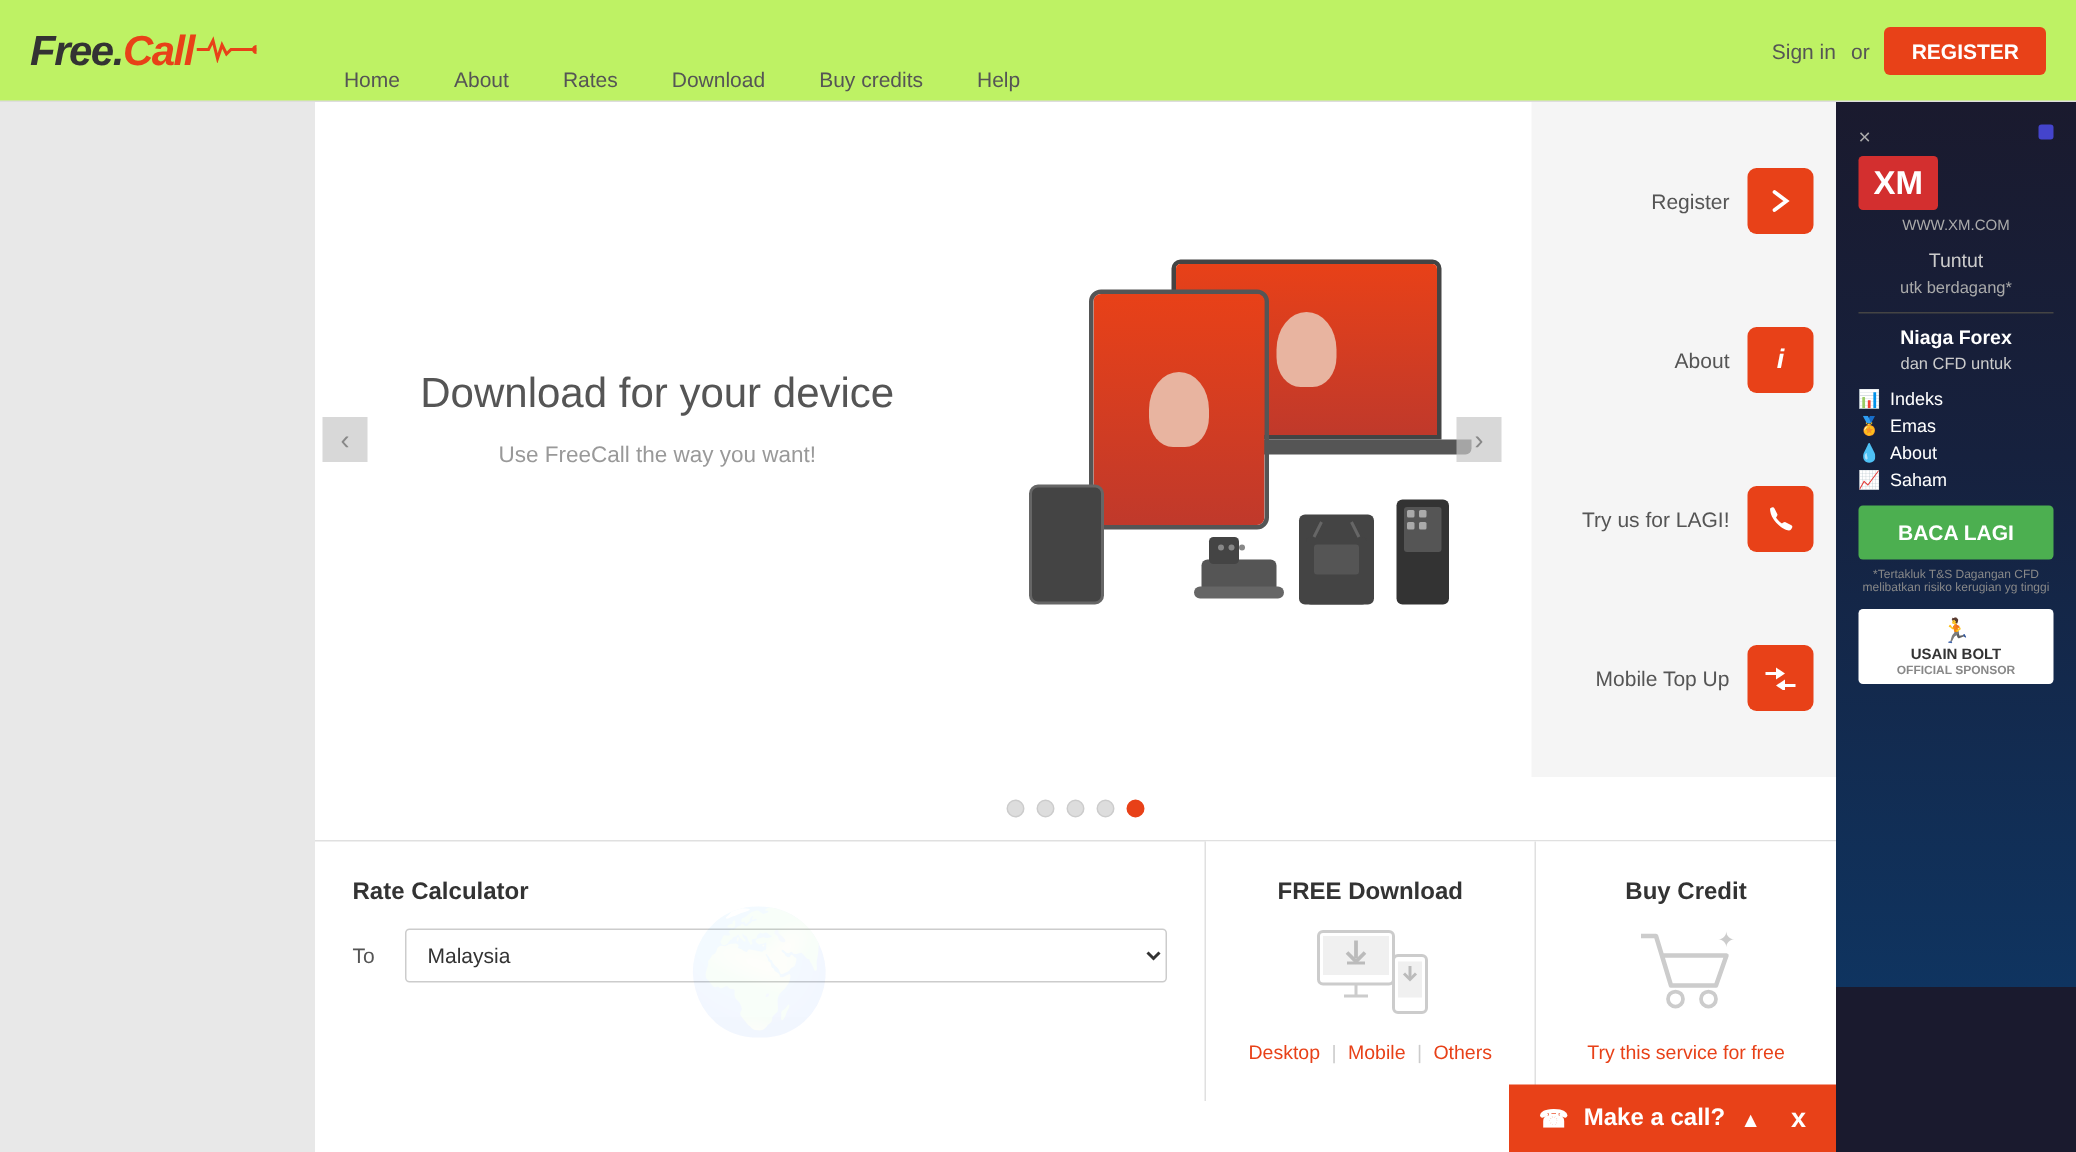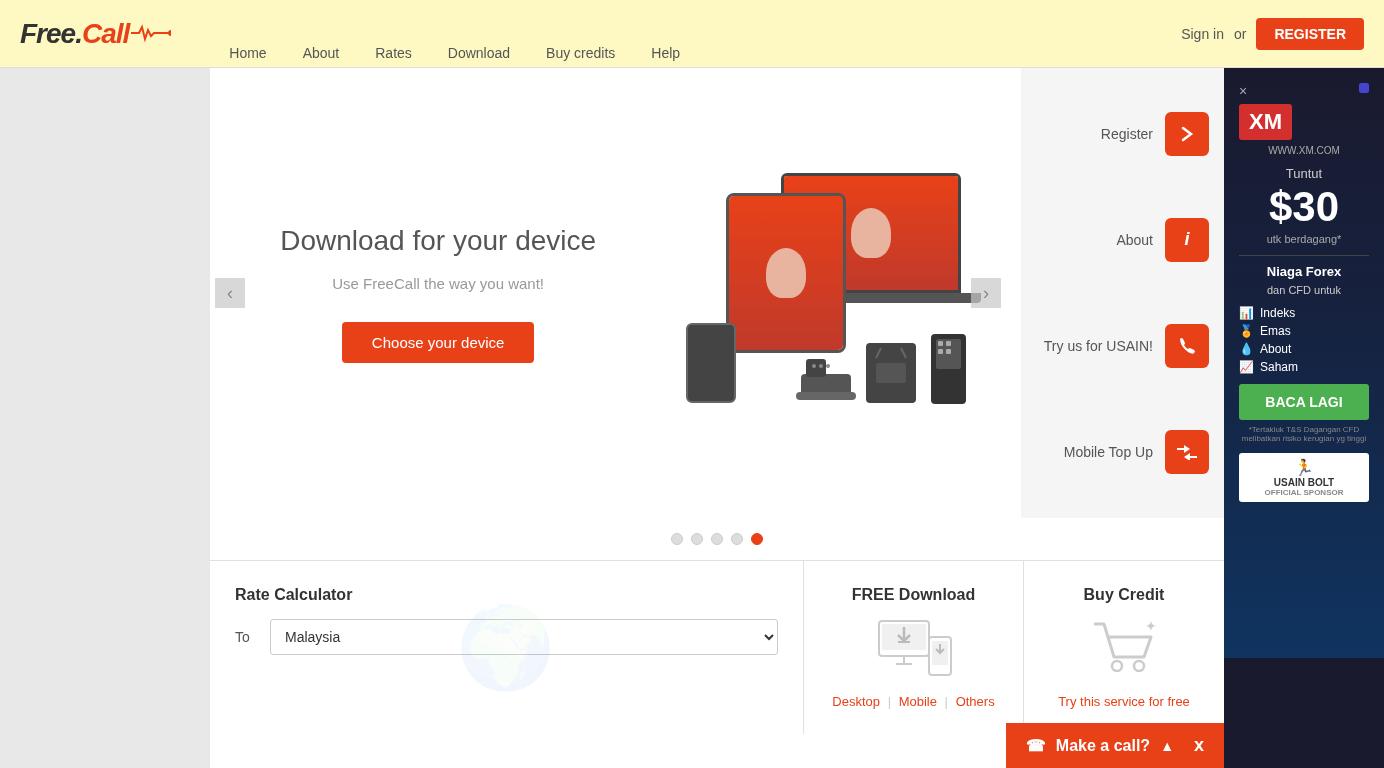--- a/index.html
+++ b/index.html
@@ -1,20 +1,20 @@
 <!DOCTYPE html>
 <html><head>
   <meta charset="utf-8">
   <style>
     * { margin: 0; padding: 0; box-sizing: border-box; }
     body { font-family: Arial, sans-serif; background: #f0f0f0; width: 1384px; }
 
     
     .header {
-      background: #fef9c3;
+      background: #bef264;
       border-bottom: 1px solid #ddd;
       display: flex;
       align-items: center;
       padding: 0 20px;
       height: 68px;
     }
     .logo {
       display: flex;
       align-items: center;
       margin-right: 40px;
@@ -501,21 +501,20 @@
 
   <div class="center-content">
 
     <div class="hero">
 
       <button class="carousel-arrow carousel-arrow-left">‹</button>
 
       <div class="hero-left">
         <h2 class="hero-title">Download for your device</h2>
         <p class="hero-subtitle">Use FreeCall the way you want!</p>
-        <button class="choose-device-btn">Choose your device</button>
       </div>
 
       <div class="hero-center">
         <div class="devices-visual">
 
           <div class="vis-laptop">
             <div class="vis-laptop-screen">
               <div class="person-red">
                 <div class="person-face"></div>
               </div>
@@ -578,21 +577,21 @@
             </svg>
           </div>
         </div>
         <div class="sidebar-item">
           <span class="sidebar-item-label">About</span>
           <div class="sidebar-icon-btn">
             <span style="font-style:italic;font-weight:bold;font-size:18px;">i</span>
           </div>
         </div>
         <div class="sidebar-item">
-          <span class="sidebar-item-label">Try us for USAIN!</span>
+          <span class="sidebar-item-label">Try us for LAGI!</span>
           <div class="sidebar-icon-btn">
             <svg width="20" height="20" viewBox="0 0 20 20">
               <path d="M3,3 C3,3 5,1 6,3 L8,7 C8,8 7,9 7,9 C7,9 9,12 11,13 C11,13 12,12 13,12 L17,14 C19,15 17,17 17,17 C15,20 3,12 3,3 Z" fill="#fff"></path>
             </svg>
           </div>
         </div>
         <div class="sidebar-item">
           <span class="sidebar-item-label">Mobile Top Up</span>
           <div class="sidebar-icon-btn">
             <svg width="22" height="16" viewBox="0 0 22 16">
@@ -687,23 +686,20 @@
         <div style="width:10px;height:10px;background:#4444cc;border-radius:2px;"></div>
       </div>
       
       <div style="display:flex;align-items:center;gap:8px;margin-bottom:5px;">
         <div style="background:#d32f2f;color:#fff;padding:5px 10px;font-size:22px;font-weight:900;border-radius:3px;">
           <span>XM</span>
         </div>
       </div>
       <div class="xm-url">WWW.XM.COM</div>
       <div class="ad-claim">Tuntut</div>
-      <div style="margin-bottom:5px;">
-        <span class="ad-amount">$30</span>
-      </div>
       <div class="ad-trade">utk berdagang*</div>
       <div style="height:1px;background:#444;margin:8px 0;"></div>
       <div class="ad-niaga">Niaga Forex</div>
       <div class="ad-cfd">dan CFD untuk</div>
       <div class="ad-items">
         <div class="ad-item">
           <span>📊</span>
           <span>Indeks</span>
         </div>
         <div class="ad-item">

